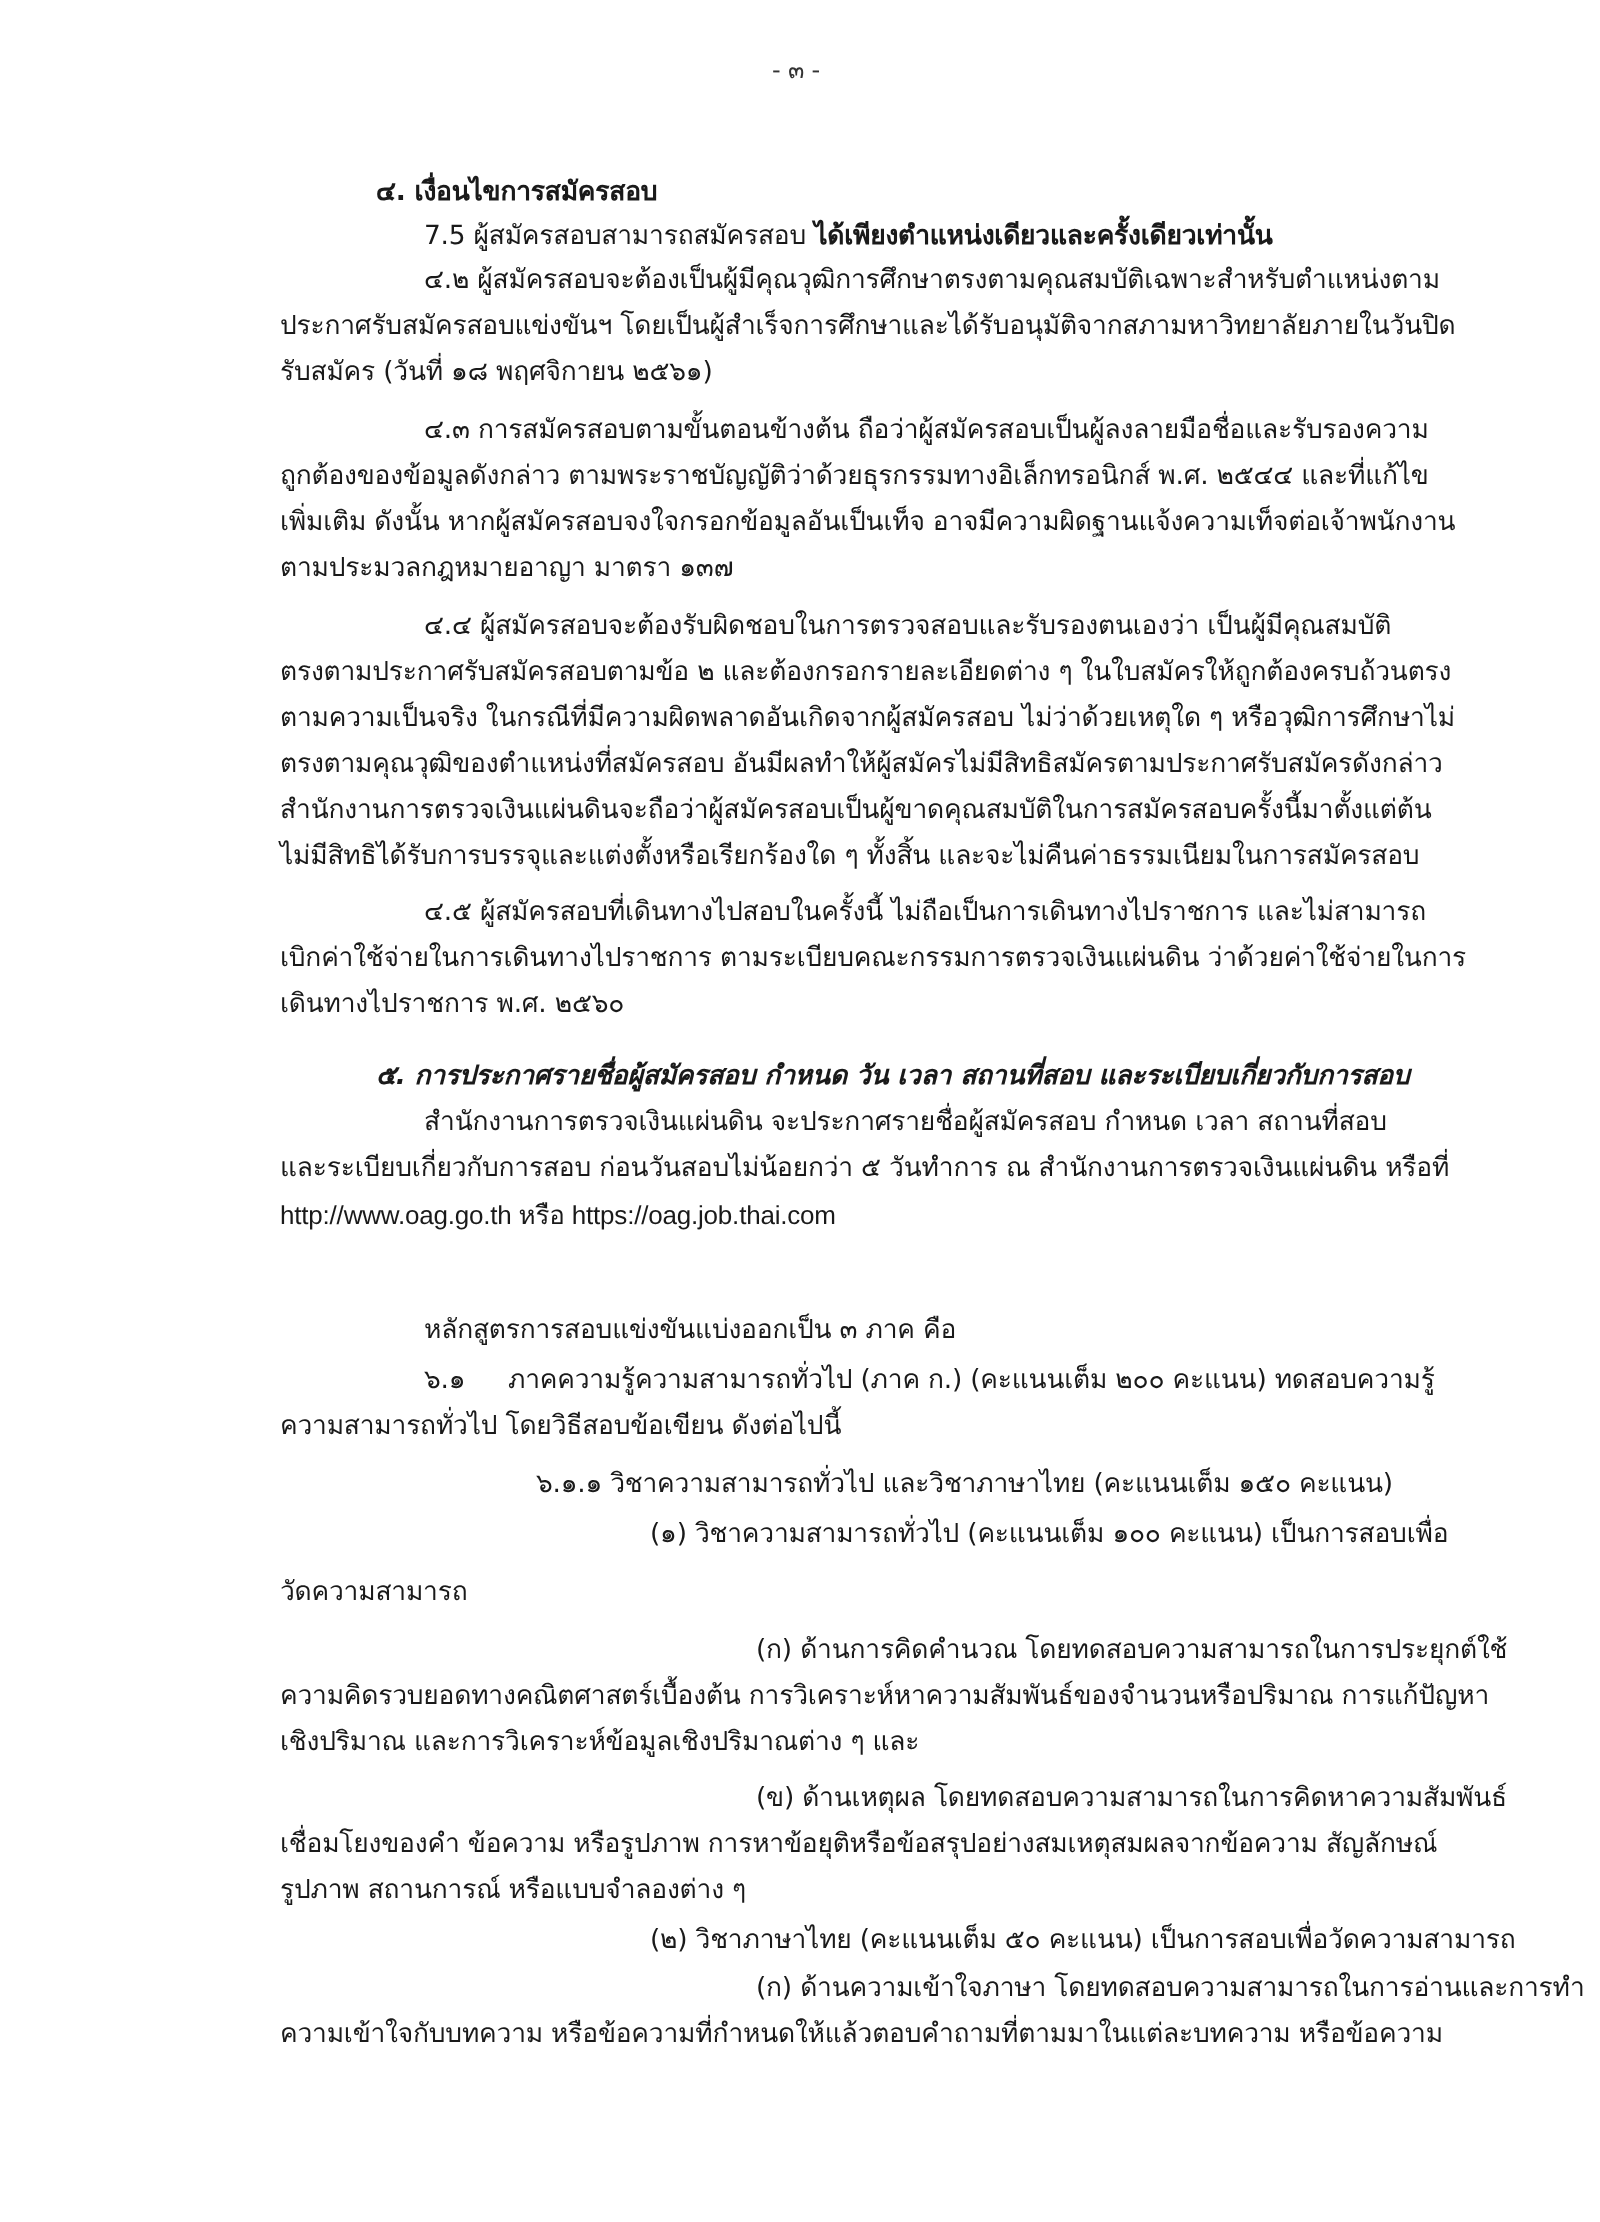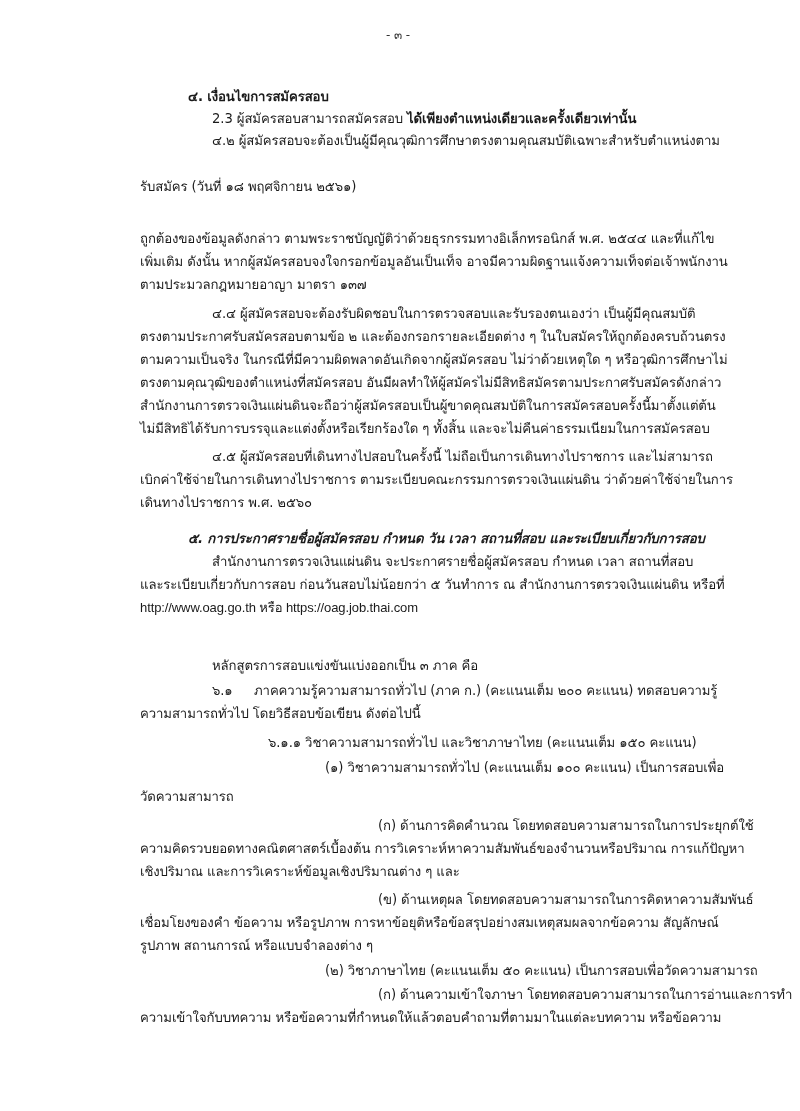--- a/index.html
+++ b/index.html
@@ -42,26 +42,28 @@
 </head>
 <body>
 
 <div class="page">
 
   <div class="ln pagenum" style="left:386px; top:24px;">- ๓ -</div>
 
   <div class="ln bold" style="left:188px; top:86px;">๔. เงื่อนไขการสมัครสอบ</div>
 
   <div class="ln" style="left:212px; top:108px;">
-    <span>2.3 ผู้สมัครสอบสามารถสมัครสอบ </span><span class="bold">ได้เพียงตำแหน่งเดียวและครั้งเดียวเท่านั้น</span>
+    <span>7.5 ผู้สมัครสอบสามารถสมัครสอบ </span><span class="bold">ได้เพียงตำแหน่งเดียวและครั้งเดียวเท่านั้น</span>
   </div>
 
   <div class="ln" style="left:212px; top:130px;">๔.๒ ผู้สมัครสอบจะต้องเป็นผู้มีคุณวุฒิการศึกษาตรงตามคุณสมบัติเฉพาะสำหรับตำแหน่งตาม</div>
+  <div class="ln" style="left:140px; top:153px;">ประกาศรับสมัครสอบแข่งขันฯ โดยเป็นผู้สำเร็จการศึกษาและได้รับอนุมัติจากสภามหาวิทยาลัยภายในวันปิด</div>
   <div class="ln" style="left:140px; top:176px;">รับสมัคร (วันที่ ๑๘ พฤศจิกายน ๒๕๖๑)</div>
 
+  <div class="ln" style="left:212px; top:205px;">๔.๓ การสมัครสอบตามขั้นตอนข้างต้น ถือว่าผู้สมัครสอบเป็นผู้ลงลายมือชื่อและรับรองความ</div>
   <div class="ln" style="left:140px; top:228px;">ถูกต้องของข้อมูลดังกล่าว ตามพระราชบัญญัติว่าด้วยธุรกรรมทางอิเล็กทรอนิกส์ พ.ศ. ๒๕๔๔ และที่แก้ไข</div>
   <div class="ln" style="left:140px; top:251px;">เพิ่มเติม ดังนั้น หากผู้สมัครสอบจงใจกรอกข้อมูลอันเป็นเท็จ อาจมีความผิดฐานแจ้งความเท็จต่อเจ้าพนักงาน</div>
   <div class="ln" style="left:140px; top:274px;">ตามประมวลกฎหมายอาญา มาตรา ๑๓๗</div>
 
   <div class="ln" style="left:212px; top:303px;">๔.๔ ผู้สมัครสอบจะต้องรับผิดชอบในการตรวจสอบและรับรองตนเองว่า เป็นผู้มีคุณสมบัติ</div>
   <div class="ln" style="left:140px; top:326px;">ตรงตามประกาศรับสมัครสอบตามข้อ ๒ และต้องกรอกรายละเอียดต่าง ๆ ในใบสมัครให้ถูกต้องครบถ้วนตรง</div>
   <div class="ln" style="left:140px; top:349px;">ตามความเป็นจริง ในกรณีที่มีความผิดพลาดอันเกิดจากผู้สมัครสอบ ไม่ว่าด้วยเหตุใด ๆ หรือวุฒิการศึกษาไม่</div>
   <div class="ln" style="left:140px; top:372px;">ตรงตามคุณวุฒิของตำแหน่งที่สมัครสอบ อันมีผลทำให้ผู้สมัครไม่มีสิทธิสมัครตามประกาศรับสมัครดังกล่าว</div>
   <div class="ln" style="left:140px; top:395px;">สำนักงานการตรวจเงินแผ่นดินจะถือว่าผู้สมัครสอบเป็นผู้ขาดคุณสมบัติในการสมัครสอบครั้งนี้มาตั้งแต่ต้น</div>
   <div class="ln" style="left:140px; top:418px;">ไม่มีสิทธิได้รับการบรรจุและแต่งตั้งหรือเรียกร้องใด ๆ ทั้งสิ้น และจะไม่คืนค่าธรรมเนียมในการสมัครสอบ</div>

